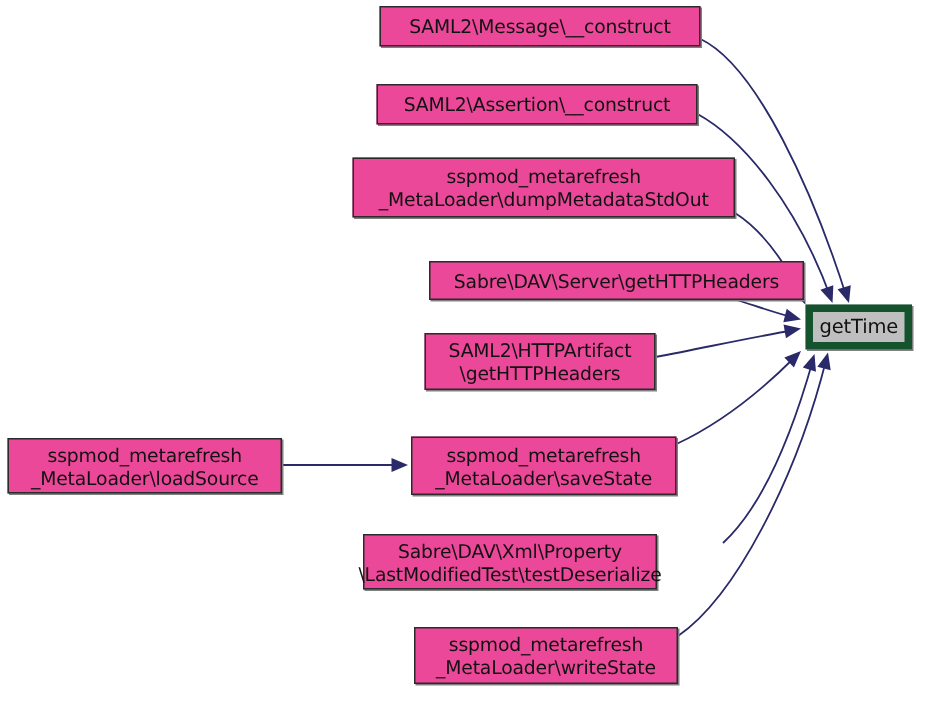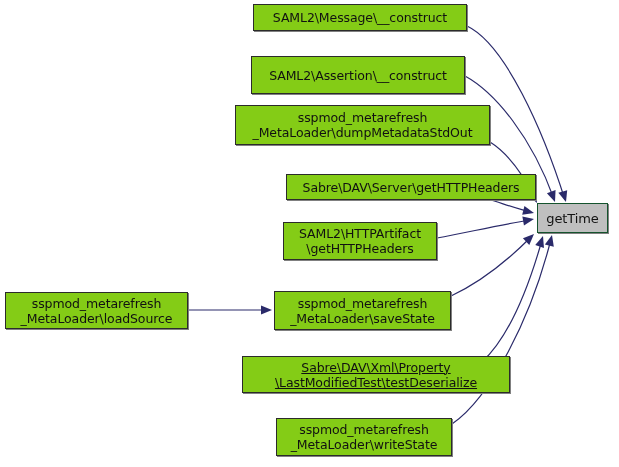--- a/index.html
+++ b/index.html
@@ -22,34 +22,34 @@
     width: 619px;
     height: 467px;
     pointer-events: none;
   }
   .node {
     position: absolute;
     box-sizing: border-box;
     display: flex;
     align-items: center;
     justify-content: center;
-    background: #84cc16;
+    background: #ec4899;
     border: 1px solid #2b2b2b;
     color: #111111;
     font-size: 12.5px;
     line-height: 15px;
     text-align: center;
     letter-spacing: -0.1px;
     white-space: pre;
     box-shadow: 1px 1px 0 0 #808080;
     z-index: 2;
   }
   .node.highlight {
     background: #bfbfbf;
-    border: 1px solid #14532d;
+    border: 5px solid #14532d;
     font-size: 13px;
   }
   .node .label {
     display: block;
   }
 </style>
 </head>
 <body>
 
 <div id="canvas">
@@ -86,29 +86,29 @@
         <path d="M482,362 C508,338 527,293 542,240" fill="none" stroke="#2a2a6a" stroke-width="1.2"></path>
         <polygon points="0,0 -11,-4.6 -11,4.6" fill="#2a2a6a" transform="translate(543,236) rotate(-72)"></polygon>
       </g>
       <g>
         <path d="M452,424 C490,398 531,319 551,239" fill="none" stroke="#2a2a6a" stroke-width="1.2"></path>
         <polygon points="0,0 -11,-4.6 -11,4.6" fill="#2a2a6a" transform="translate(552,235) rotate(-76)"></polygon>
       </g>
     </svg>
   <div id="nodes">
       <div class="node" style="left: 253px; top: 4px; width: 214px; height: 27px;"><span class="label">SAML2\Message\__construct</span></div>
-      <div class="node" style="left: 251px; top: 56px; width: 214px; height: 38px;"><span class="label">SAML2\Assertion\__construct</span></div>
+      <div class="node" style="left: 251px; top: 56px; width: 214px; height: 27px;"><span class="label">SAML2\Assertion\__construct</span></div>
       <div class="node" style="left: 235px; top: 105px; width: 255px; height: 40px;"><span class="label">sspmod_metarefresh
 _MetaLoader\dumpMetadataStdOut</span></div>
       <div class="node" style="left: 238px; top: 174px; width: 250px; height: 26px; margin-left: 48px;"><span class="label">Sabre\DAV\Server\getHTTPHeaders</span></div>
       <div class="node" style="left: 283px; top: 222px; width: 154px; height: 38px;"><span class="label">SAML2\HTTPArtifact
 \getHTTPHeaders</span></div>
       <div class="node" style="left: 5px; top: 292px; width: 183px; height: 37px;"><span class="label">sspmod_metarefresh
 _MetaLoader\loadSource</span></div>
       <div class="node" style="left: 274px; top: 291px; width: 177px; height: 39px;"><span class="label">sspmod_metarefresh
 _MetaLoader\saveState</span></div>
-      <div class="node" style="left: 242px; top: 356px; width: 268px; height: 37px; text-decoration: underline;"><span class="label">Sabre\DAV\Xml\Property
+      <div class="node" style="left: 242px; top: 356px; width: 196px; height: 37px;"><span class="label">Sabre\DAV\Xml\Property
 \LastModifiedTest\testDeserialize</span></div>
       <div class="node" style="left: 276px; top: 418px; width: 176px; height: 38px;"><span class="label">sspmod_metarefresh
 _MetaLoader\writeState</span></div>
       <div class="node highlight" style="left: 537px; top: 203px; width: 71px; height: 30px;"><span class="label">getTime</span></div>
     </div>
 </div>
 
 </body></html>

